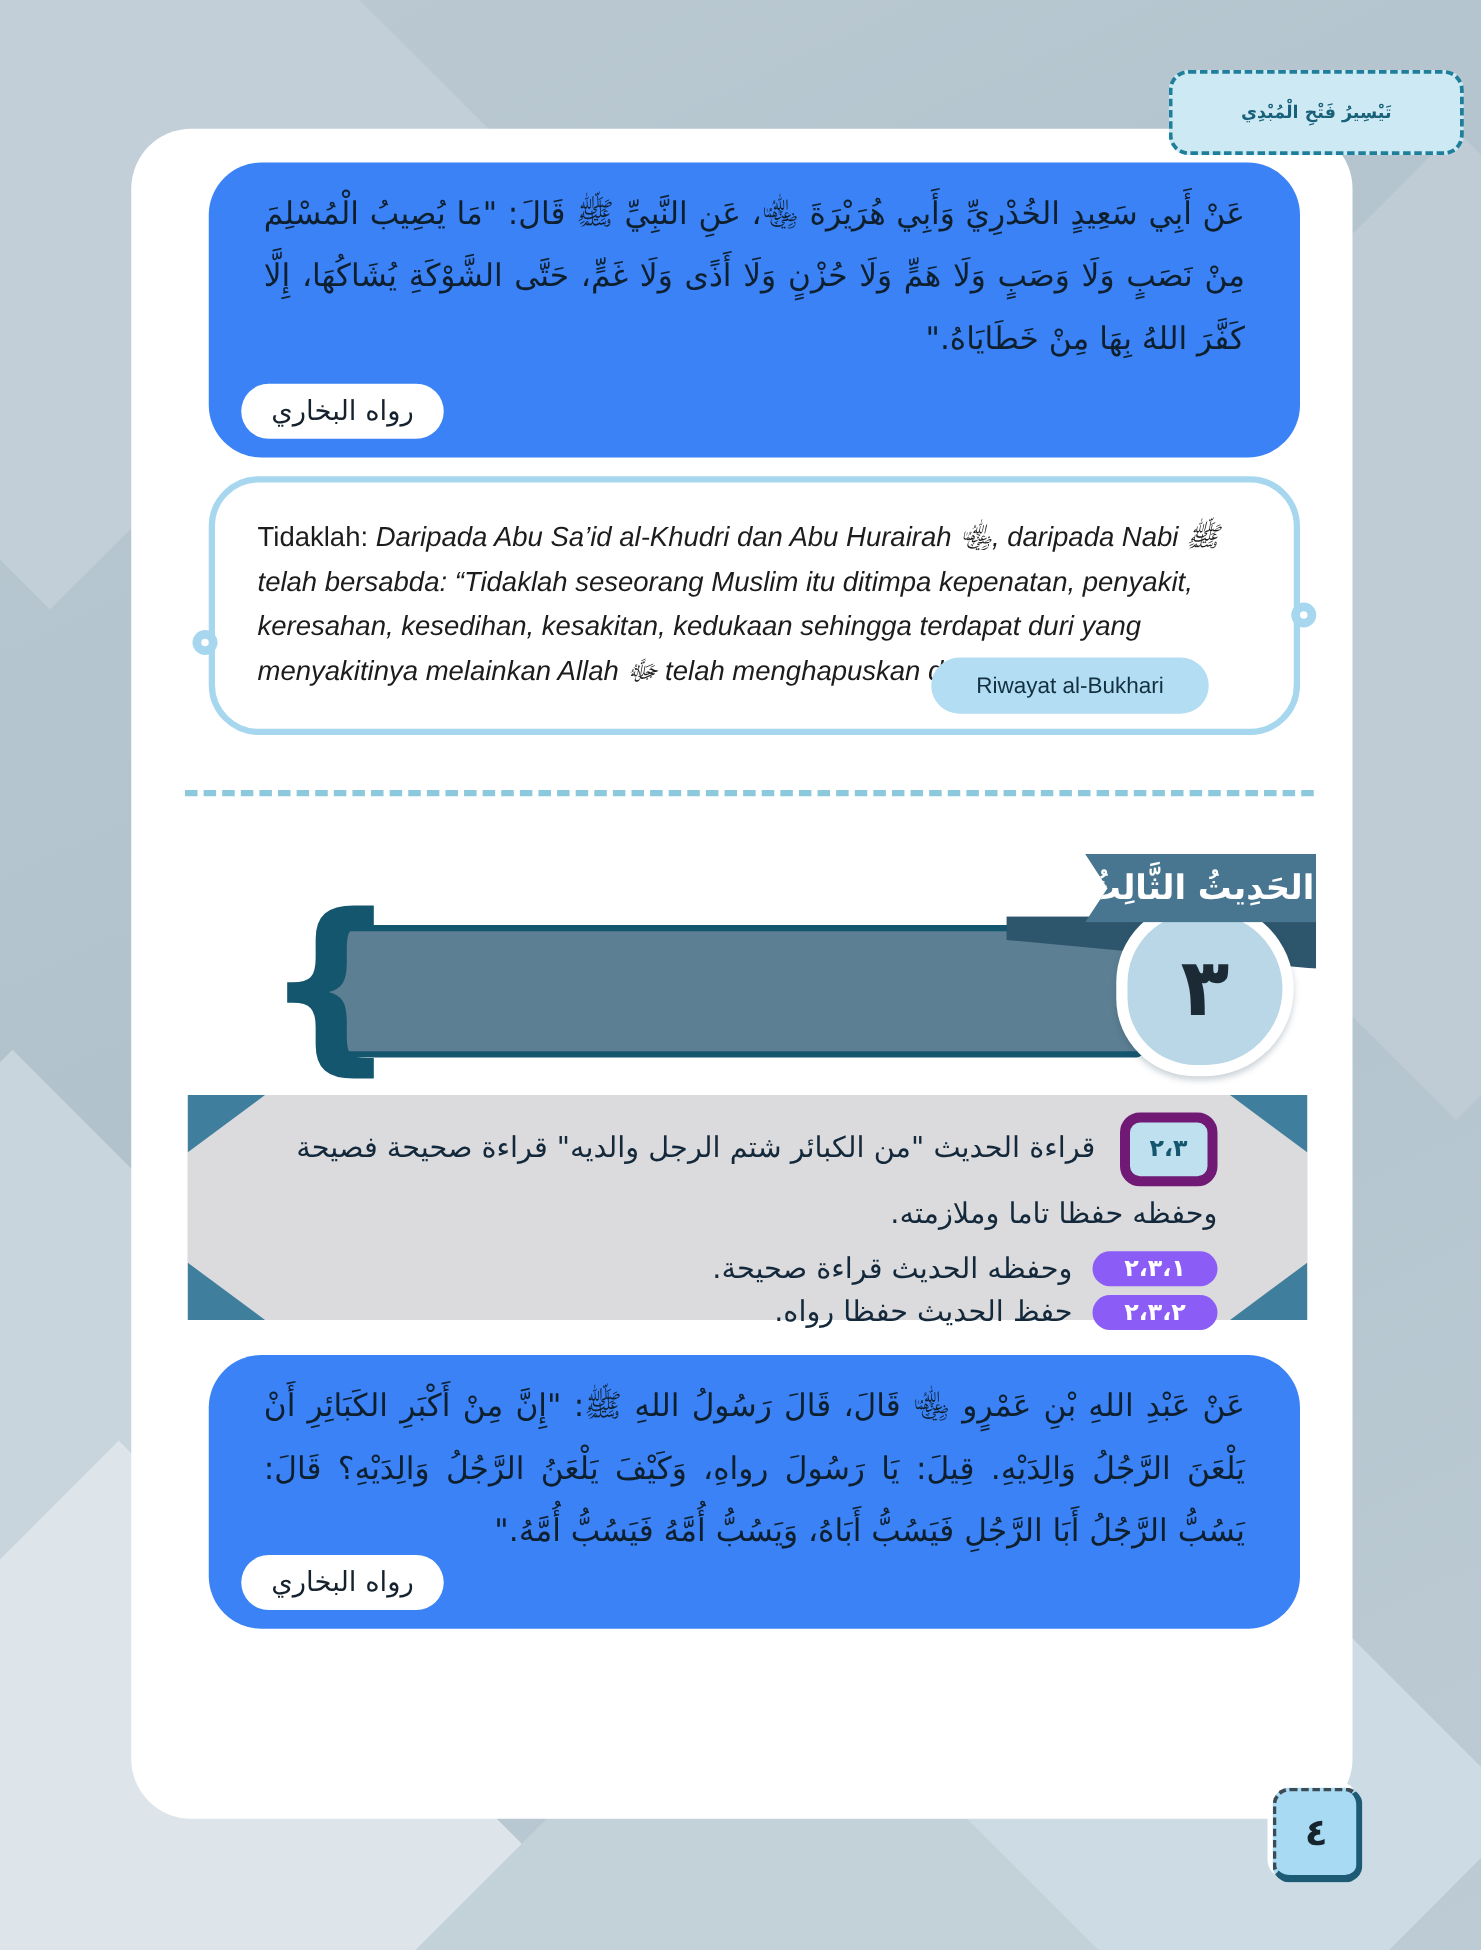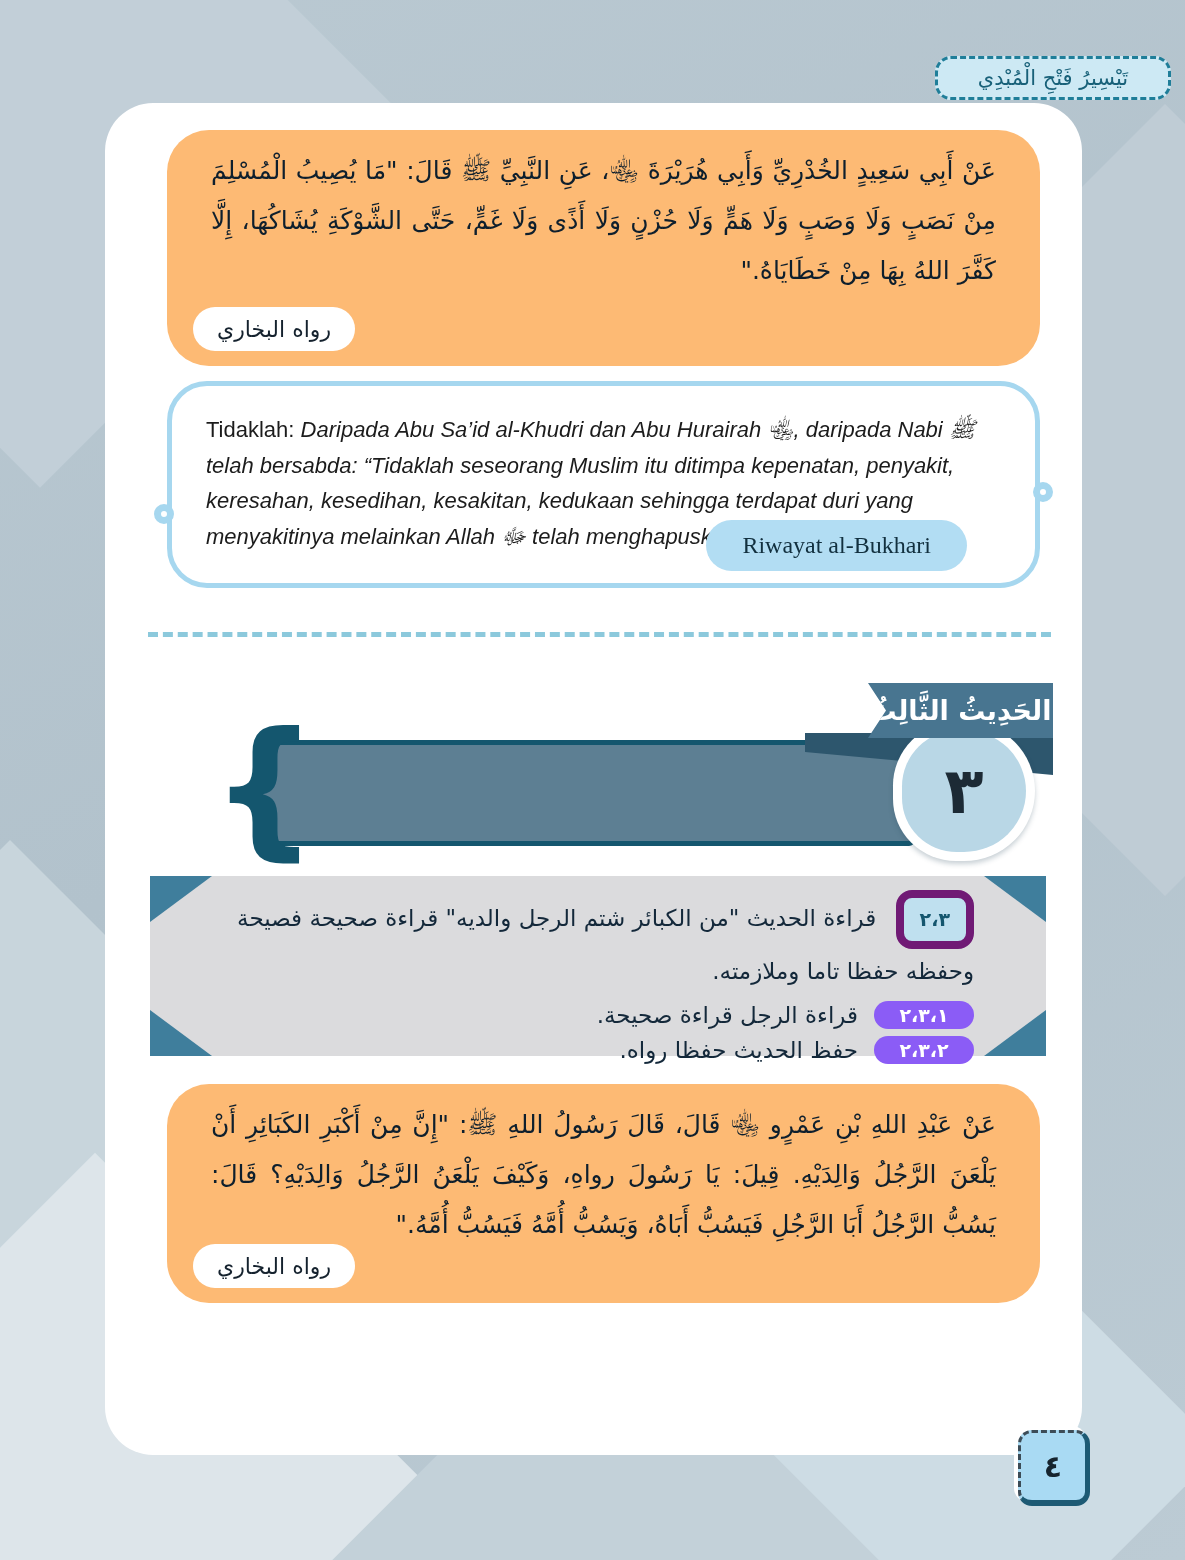--- a/index.html
+++ b/index.html
@@ -13,35 +13,35 @@
   .bg-shape { position:absolute; z-index:0; transform:rotate(45deg); }
   .bg1 { left:-220px; top:-140px; width:520px; height:520px; background:#c2cfd8; }
   .bg2 { left:-280px; top:960px;  width:580px; height:580px; background:#c8d5dc; }
   .bg3 { left:-140px; top:1250px; width:470px; height:470px; background:#dde5ea; }
   .bg4 { left:430px;  top:1310px; width:520px; height:520px; background:#c3d1d9; }
   .bg5 { right:-260px; top:220px; width:560px; height:560px; background:#bfccd5; }
   .bg6 { right:30px;  top:1290px; width:320px; height:320px; background:#cddce4; }
 
   
   .header-badge {
-    position:absolute; z-index:3; left:935px; top:56px; width:236px; height:44px;
+    position:absolute; z-index:3; left:935px; top:56px; width:236px; height:68px;
     background:#cde9f4; border:3px dashed #1f7e99; border-radius:16px;
     display:flex; align-items:center; justify-content:center;
-    color:#186179; font-size:21px; font-weight:normal;
+    color:#186179; font-size:14px; font-weight:bold;
   }
 
   
   .page-panel {
     position:absolute; z-index:1; left:105px; top:103px; width:977px; height:1352px;
     background:#ffffff; border-radius:48px;
   }
 
   
   .hadith-box {
-    position:absolute; background:#fdba74; border-radius:42px;
+    position:absolute; background:#3b82f6; border-radius:42px;
   }
   .hadith1 { left:62px; top:27px;  width:873px; height:236px; }
   .hadith2 { left:62px; top:981px; width:873px; height:219px; }
   .hadith-text {
     padding:16px 44px 0 44px; direction:rtl; text-align:justify;
     font-size:25px; line-height:2.0; color:#0e1f2d;
   }
   .narrator-badge {
     position:absolute; left:26px; bottom:15px; width:162px; height:44px;
     background:#ffffff; border-radius:28px;
@@ -62,21 +62,21 @@
   .translation-text .body { font-style:italic; }
   .ring {
     position:absolute; width:20px; height:20px; background:#ffffff;
     border:7px solid #a6d7ef; border-radius:50%;
   }
   .ring-left  { left:-18px; top:118px; }
   .ring-right { right:-18px; top:96px; }
   .source-badge {
     position:absolute; right:68px; bottom:12px; padding:12px 36px;
     background:#b2ddf3; border-radius:28px;
-    font-family:Liberation Serif, serif; font-size:24px; color:#12303f;
+    font-family:Liberation Sans, sans-serif; font-size:18px; color:#12303f;
   }
 
   
   .divider {
     position:absolute; left:43px; top:529px; width:903px; height:0;
     border-top:5px dashed #8cc9dc;
   }
 
   
   .ribbon {
@@ -194,21 +194,21 @@
     <span class="corner tr"></span>
     <span class="corner bl"></span>
     <span class="corner br"></span>
     <div class="obj-content">
       <div class="obj-main-row">
         <span class="obj-badge light">٢،٣</span>
         <span>قراءة الحديث "من الكبائر شتم الرجل والديه" قراءة صحيحة فصيحة وحفظه حفظا تاما وملازمته.</span>
       </div>
       <div class="obj-sub-row">
         <span class="obj-badge dark">٢،٣،١</span>
-        <span>قراءة الرجل قراءة صحيحة.</span>
+        <span>وحفظه الحديث قراءة صحيحة.</span>
       </div>
       <div class="obj-sub-row">
         <span class="obj-badge dark">٢،٣،٢</span>
         <span>حفظ الحديث حفظا رواه.</span>
       </div>
     </div>
   </div>
 
   <div class="hadith-box hadith2">
     <div class="hadith-text">عَنْ عَبْدِ اللهِ بْنِ عَمْرٍو ﵄ قَالَ، قَالَ رَسُولُ اللهِ ﷺ: "إِنَّ مِنْ أَكْبَرِ الكَبَائِرِ أَنْ يَلْعَنَ الرَّجُلُ وَالِدَيْهِ. قِيلَ: يَا رَسُولَ رواهِ، وَكَيْفَ يَلْعَنُ الرَّجُلُ وَالِدَيْهِ؟ قَالَ: يَسُبُّ الرَّجُلُ أَبَا الرَّجُلِ فَيَسُبُّ أَبَاهُ، وَيَسُبُّ أُمَّهُ فَيَسُبُّ أُمَّهُ."</div>

